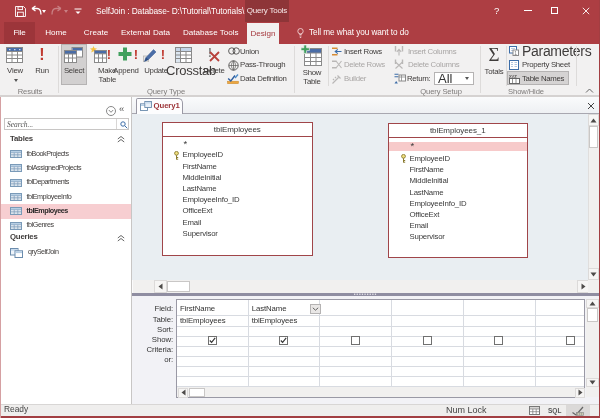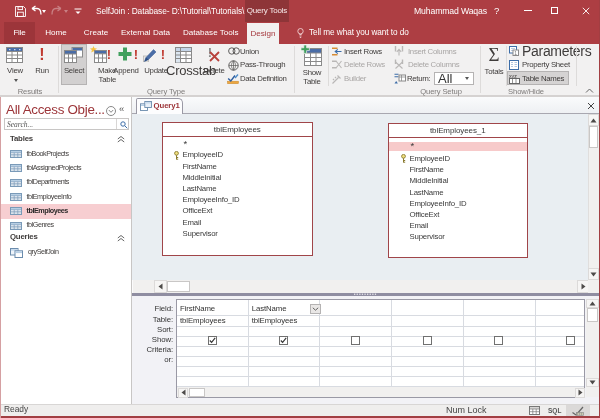--- a/index.html
+++ b/index.html
@@ -21,21 +21,20 @@
 <path d="M10 3.5 L6.5 1 M10 3.5 L6.5 6 M10 3.5 H5 C2 3.5 1 6 1 9.5" fill="none" stroke="#c98084" stroke-width="1.3"></path>
     </svg>
 <div class="a" style="left:64px;top:10px;width:0;height:0;border-left:2.5px solid transparent;border-right:2.5px solid transparent;border-top:3px solid #c98084;"></div>
 <svg class="a" style="left:74px;top:8px" width="8" height="7" viewBox="0 0 8 7">
 <path d="M0.5 1 h7" stroke="#fff"></path>
       <path d="M1.5 3.5 L4 6 L6.5 3.5" fill="#fff" stroke="none"></path>
     </svg>
 <div class="t" style="left:96px;top:0px;font-size:8.4px;line-height:9.7px;color:#fff;height:22px;line-height:22px;letter-spacing:-0.1px;">SelfJoin : Database- D:\Tutorial\Tutorials\...</div>
 <div class="a" style="left:245px;top:0;width:44px;height:22px;background:#8e3538;"></div>
 <div class="t" style="left:245px;width:44px;top:0px;font-size:8px;line-height:9.2px;color:#f7eaea;text-align:center;height:22px;line-height:22px;letter-spacing:-0.2px;">Query Tools</div>
-<div class="t" style="left:414px;top:0px;font-size:8.7px;line-height:10.0px;color:#fff;height:22px;line-height:22px;letter-spacing:-0.15px;">Muhammad Waqas</div>
 <div class="t" style="left:494px;top:0px;font-size:9.5px;line-height:10.9px;color:#fff;height:22px;line-height:22px;">?</div>
 <div class="a" style="left:524px;top:10px;width:8px;height:1px;background:#fff;"></div>
 <div class="a" style="left:551px;top:7px;width:7px;height:7px;border:1px solid #fff;"></div>
 <svg class="a" style="left:582px;top:7px" width="8" height="8" viewBox="0 0 8 8">
 <path d="M0.8 0.8 L7.2 7.2 M7.2 0.8 L0.8 7.2" stroke="#fff" stroke-width="0.9"></path>
     </svg>
 <div class="a" style="left:0;top:22px;width:600px;height:22px;background:#ad3e43;"></div>
 <div class="a" style="left:4px;top:22px;width:31px;height:22px;background:#9c353a;"></div>
 <div class="t" style="left:4px;width:31px;top:22px;font-size:8.1px;line-height:9.3px;color:#fff;text-align:center;height:22px;line-height:22px;letter-spacing:-0.2px;">File</div>
 <div class="t" style="left:41px;width:30px;top:22px;font-size:8.1px;line-height:9.3px;color:#fff;text-align:center;height:22px;line-height:22px;">Home</div>
@@ -187,21 +186,20 @@
 <div class="a" style="left:576px;top:46px;width:1px;height:40px;background:#dddbda;"></div>
 <svg class="a" style="left:585px;top:88px" width="9" height="6" viewBox="0 0 9 6">
 <path d="M1 4.5 L4.5 1 L8 4.5" stroke="#666" fill="none"></path>
     </svg>
 <div class="t" style="left:0px;width:60px;top:87.5px;font-size:7.6px;line-height:8.7px;color:#7d7a79;text-align:center;letter-spacing:-0.1px;">Results</div>
 <div class="t" style="left:136px;width:60px;top:87.5px;font-size:7.6px;line-height:8.7px;color:#7d7a79;text-align:center;letter-spacing:-0.1px;">Query Type</div>
 <div class="t" style="left:411px;width:60px;top:87.5px;font-size:7.6px;line-height:8.7px;color:#7d7a79;text-align:center;letter-spacing:-0.1px;">Query Setup</div>
 <div class="t" style="left:496px;width:60px;top:87.5px;font-size:7.6px;line-height:8.7px;color:#7d7a79;text-align:center;letter-spacing:-0.1px;">Show/Hide</div>
 <div class="a" style="left:0;top:96px;width:600px;height:1px;background:#d5d2d1;"></div>
 <div class="a" style="left:0;top:97px;width:132px;height:307px;background:#fff;border-right:1px solid #c8c6c5;"></div>
-<div class="t" style="left:6px;top:102.2px;font-size:13.4px;line-height:15.4px;color:#9c3438;letter-spacing:-0.3px;">All Access Obje...</div>
 <svg class="a" style="left:106px;top:106px" width="10" height="10" viewBox="0 0 10 10">
 <circle cx="5" cy="5" r="4.5" fill="none" stroke="#888"></circle>
 <path d="M2.8 4 L5 6.3 L7.2 4" fill="none" stroke="#888"></path>
     </svg>
 <div class="t" style="left:119px;top:104px;font-size:9.5px;line-height:10.9px;color:#555;">«</div>
 <div class="a" style="left:4px;top:118px;width:125px;height:12px;border:1px solid #c8c6c5;background:#fff;"></div>
 <div class="t" style="left:7px;top:120.5px;font-size:7.5px;line-height:8.6px;color:#555;font-family:'Liberation Serif',serif;"><i>Search...</i></div>
 <div class="a" style="left:116px;top:119px;width:1px;height:10px;background:#d8d6d5;"></div>
 <svg class="a" style="left:120px;top:120.5px" width="8" height="8" viewBox="0 0 8 8">
 <circle cx="3" cy="3" r="2.2" fill="none" stroke="#3c6da8"></circle>

